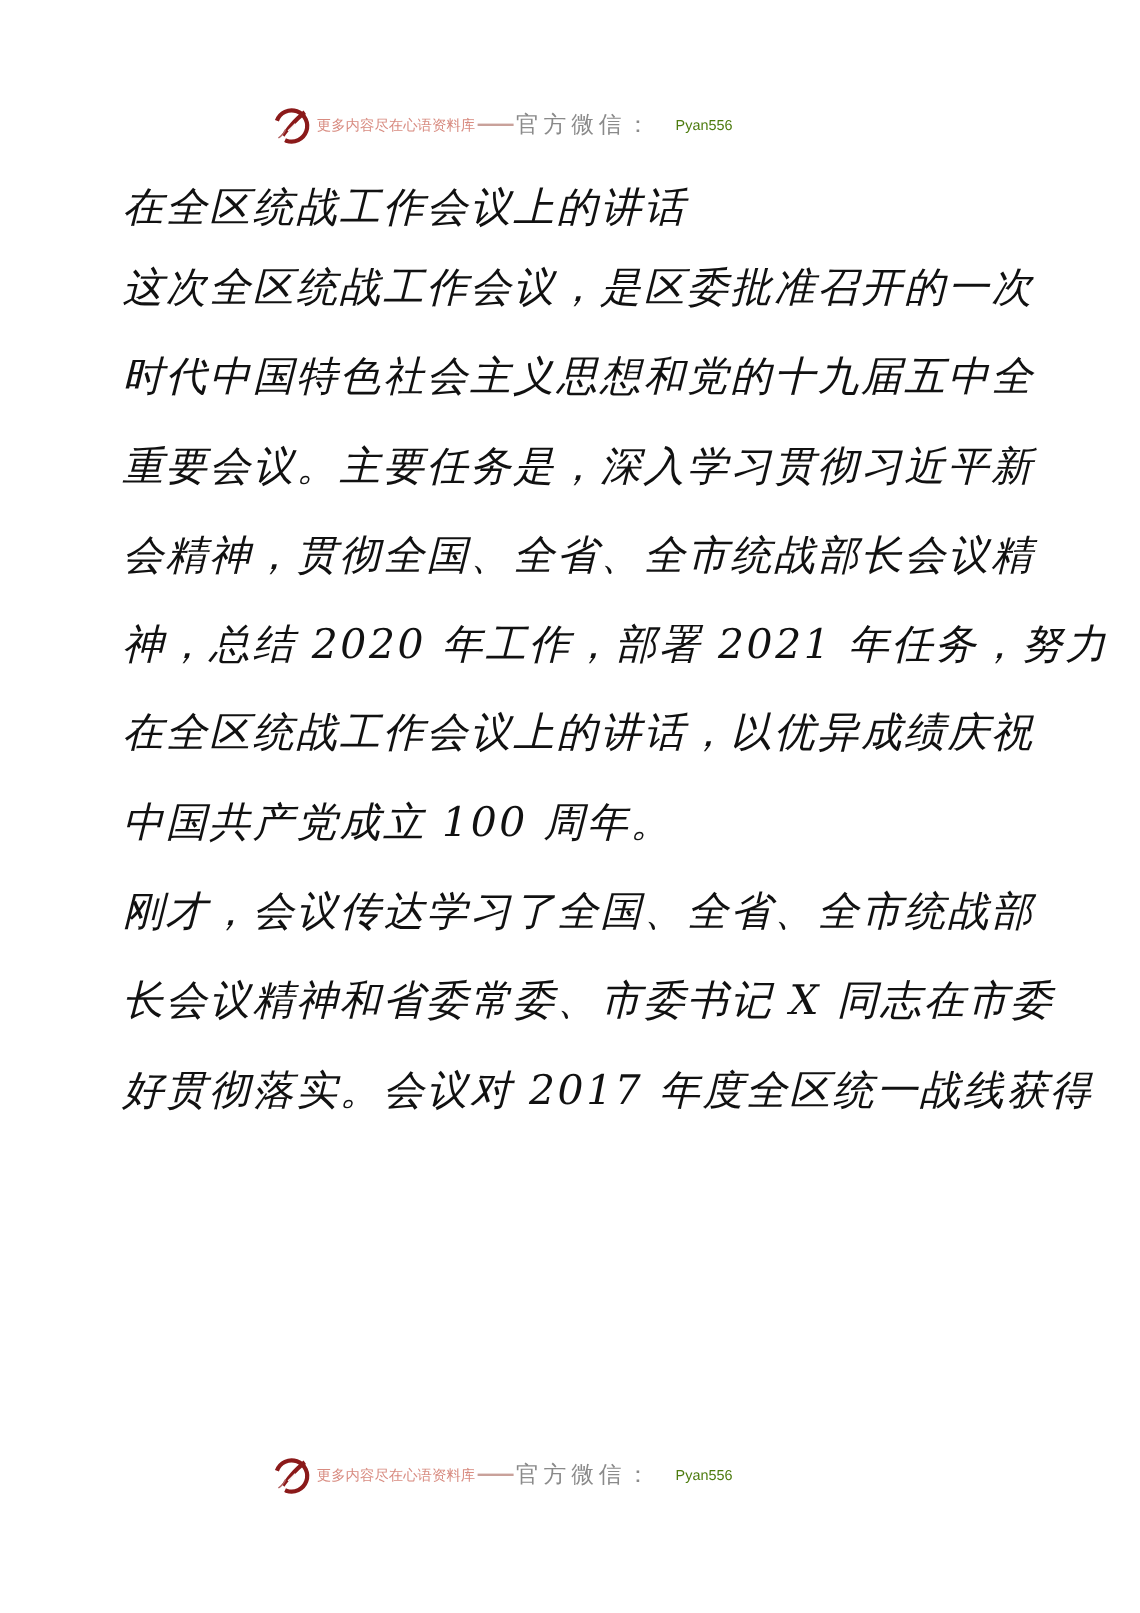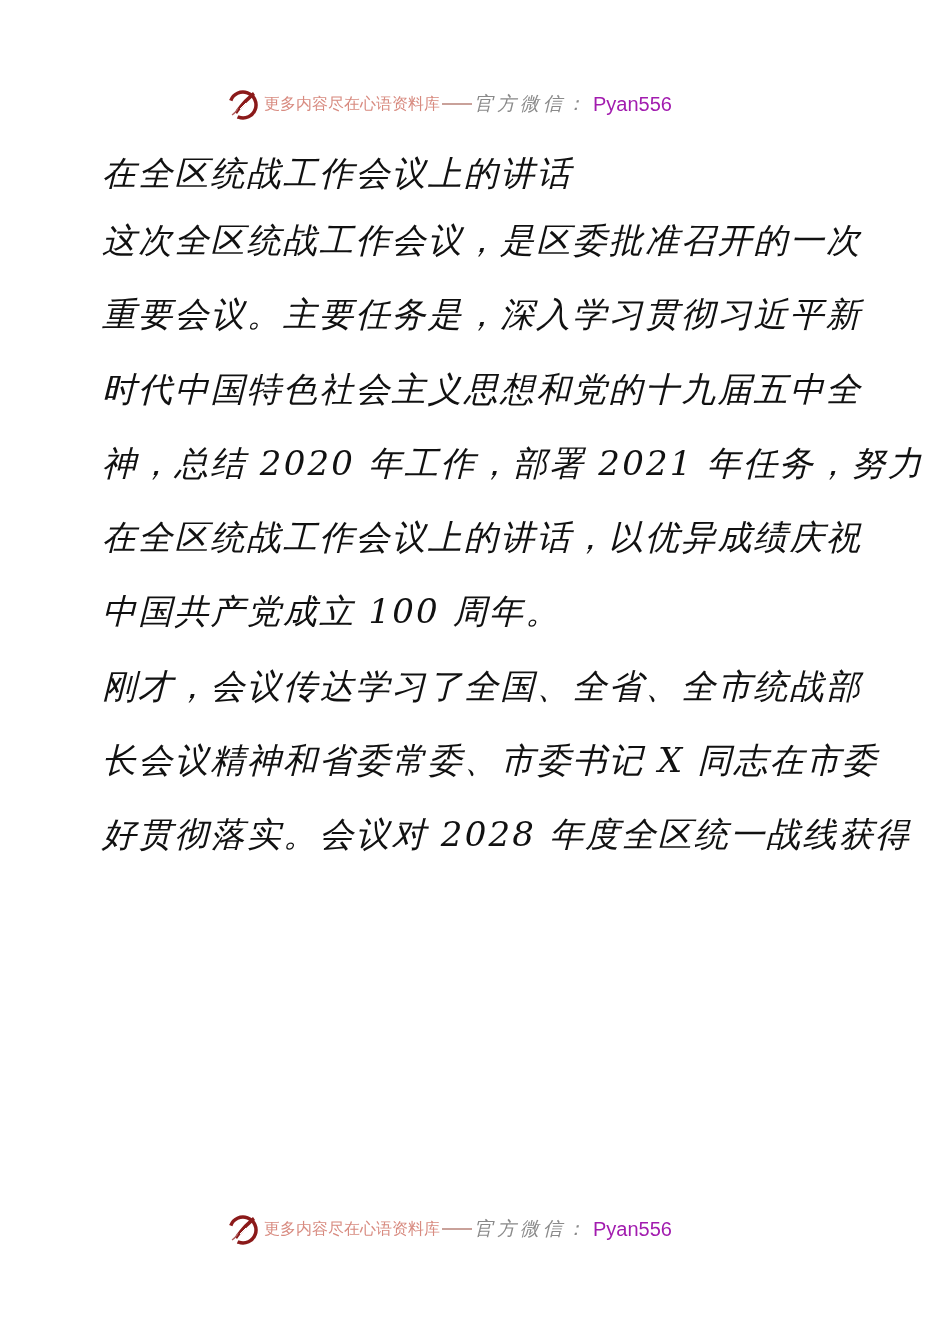--- a/index.html
+++ b/index.html
@@ -32,44 +32,43 @@
     .banner.top { top: 86px; }
     .banner.bottom { top: 1211px; }
     .banner .logo {
       width: 34px;
       height: 34px;
       margin-right: 4px;
       display: inline-block;
     }
     .banner .brand {
       font-family: "DejaVu Serif", "Liberation Serif", serif;
-      font-size: 16px;
+      font-size: 12px;
       color: #d88b80;
       letter-spacing: 0px;
     }
     .banner .dash {
       display: inline-block;
       width: 30px;
       height: 2px;
       background: #c9a19a;
       margin: 0 2px;
       vertical-align: middle;
     }
     .banner .official {
       font-family: "DejaVu Serif", "Liberation Serif", serif;
       font-size: 19px;
       color: #8a8a8a;
       letter-spacing: 4px;
-      font-style: italic;
     }
     .banner .wechat-id {
       font-family: "Liberation Sans", "DejaVu Sans", sans-serif;
-      font-size: 20px;
-      color: #a21caf;
-      margin-left: 4px;
+      font-size: 12px;
+      color: #4d7c0f;
+      margin-left: 18px;
     }
     .content {
       position: absolute;
       left: 102px;
       top: 148px;
       width: 760px;
     }
     .line {
       height: 74.3px;
       line-height: 50px;
@@ -100,31 +99,32 @@
     <span class="dash"></span>
     <span class="official">官方微信：</span>
     <span class="wechat-id">Pyan556</span>
   </div>
 
   <div class="content">
     <div class="line title">在全区统战工作会议上的讲话</div>
 
     <div>
       <div class="line">这次全区统战工作会议，是区委批准召开的一次</div>
+      <div class="line">时代中国特色社会主义思想和党的十九届五中全</div>
       <div class="line">重要会议。主要任务是，深入学习贯彻习近平新</div>
-      <div class="line">时代中国特色社会主义思想和党的十九届五中全</div>
+      <div class="line">会精神，贯彻全国、全省、全市统战部长会议精</div>
       <div class="line">神，总结 2020 年工作，部署 2021 年任务，努力</div>
       <div class="line">在全区统战工作会议上的讲话，以优异成绩庆祝</div>
       <div class="line">中国共产党成立 100 周年。</div>
     </div>
 
     <div>
       <div class="line">刚才，会议传达学习了全国、全省、全市统战部</div>
       <div class="line">长会议精神和省委常委、市委书记 X 同志在市委</div>
-      <div class="line">好贯彻落实。会议对 2028 年度全区统一战线获得</div>
+      <div class="line">好贯彻落实。会议对 2017 年度全区统一战线获得</div>
     </div>
   </div>
 
   <div class="banner bottom">
     <span class="logo">
       <svg width="34" height="34" viewBox="0 0 34 34">
         <circle cx="17" cy="18" r="13" fill="none" stroke="#8b1a1a" stroke-width="3.5" stroke-dasharray="62 20" transform="rotate(200 17 18)"></circle>
         <path d="M9 25 C12 20, 18 12, 27 5 L29 8 C22 14, 15 21, 11 27 Z" fill="#8b1a1a"></path>
         <path d="M6 28 C9 26, 11 24, 12 21" fill="none" stroke="#b06060" stroke-width="1.2"></path>
         <path d="M14 22 L20 16" stroke="#ffffff" stroke-width="1"></path>

